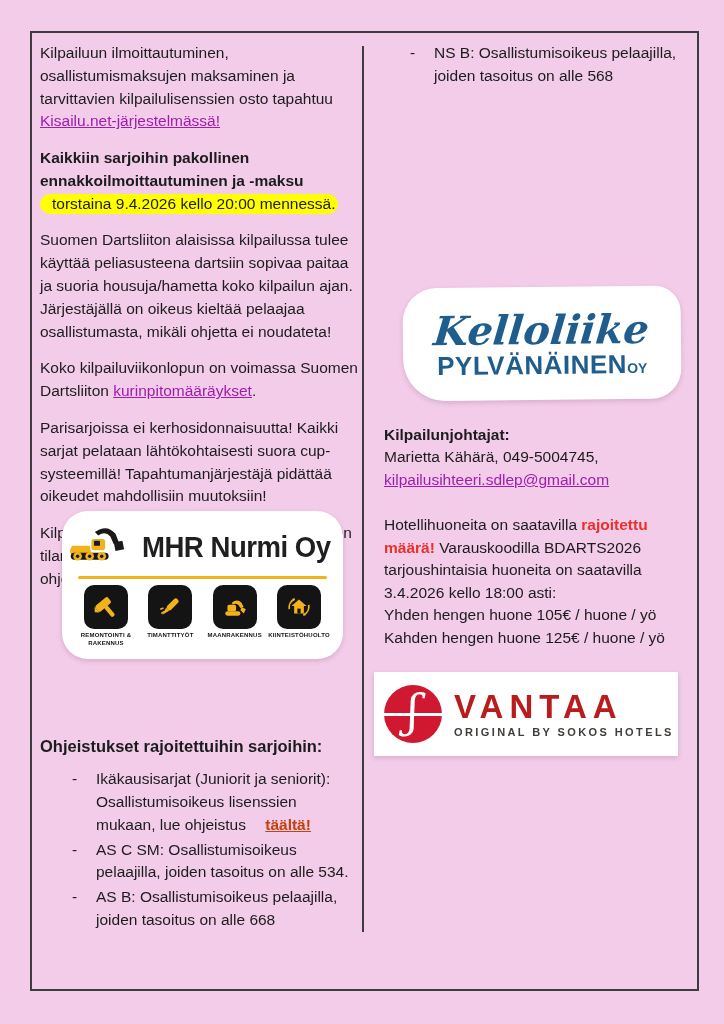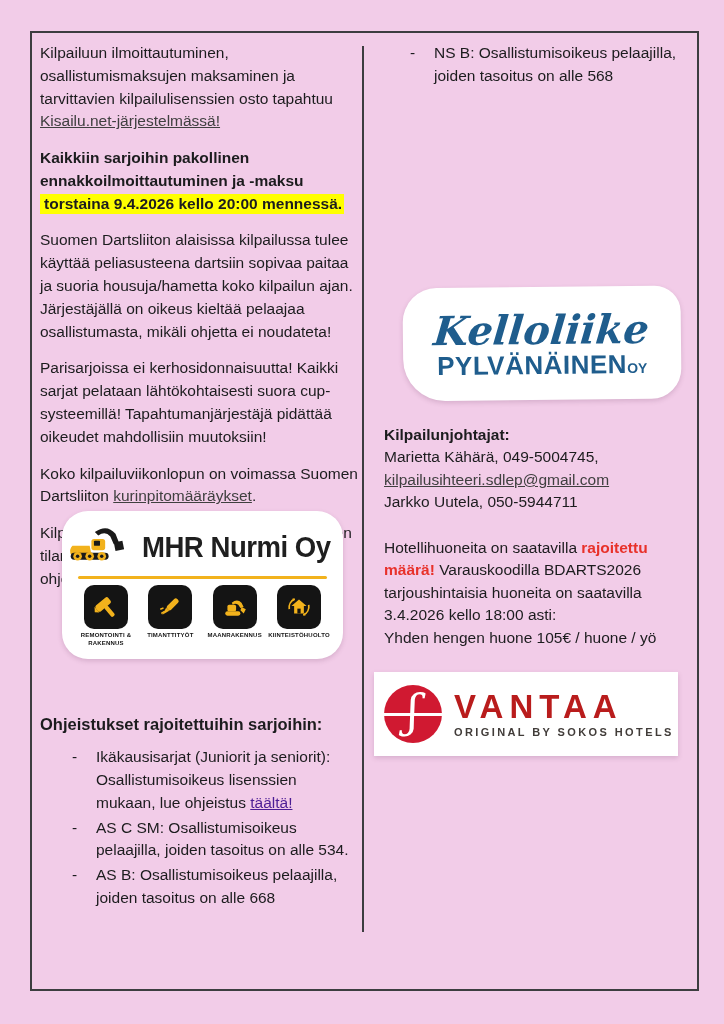--- a/index.html
+++ b/index.html
@@ -13,27 +13,27 @@
     position:absolute;left:30px;top:31px;width:669px;height:960px;
     border:2px solid #3d3d40;box-sizing:border-box;
   }
   .col-divider{
     position:absolute;left:362px;top:46px;width:2px;height:886px;
     background:#3d3d40;
   }
   .txt{font-size:15.5px;line-height:1.47;}
   .para{margin:0 0 14px 0;}
   .bold{font-weight:bold;}
-  .hl{background:#ffff00;font-weight:bold;padding:1px 2px 2px 4px;}
-  a.lnk-steel{color:#404040;text-decoration:underline;cursor:pointer;}
-  a.lnk-teal{color:#4c1d95;text-decoration:underline;font-weight:normal;cursor:pointer;}
+  .hl{background:#ffff00;font-weight:normal;padding:1px 2px 2px 12px;border-radius:10px;}
+  a.lnk-steel{color:#a21caf;text-decoration:underline;cursor:pointer;}
+  a.lnk-teal{color:#c2410c;text-decoration:underline;font-weight:bold;cursor:pointer;margin-left:15px;}
   .red{color:#e8312a;font-weight:bold;}
 
   .col-left-top{position:absolute;left:40px;top:42px;width:320px;}
-  .col-left-bottom{position:absolute;left:40px;top:712px;width:320px;}
+  .col-left-bottom{position:absolute;left:40px;top:734px;width:320px;}
   .col-right-top{position:absolute;left:384px;top:42px;width:310px;}
   .col-right-mid{position:absolute;left:384px;top:424px;width:312px;}
 
   .list{margin-top:10px;}
   .li{display:flex;margin-bottom:2px;}
   .li .dash{flex:none;width:24px;margin-left:32px;}
   .li .li-text{flex:1;}
   .li-solo .dash{margin-left:26px;}
   .sec-heading{font-weight:bold;font-size:16.5px;margin:0;}
 
@@ -98,23 +98,23 @@
 <div class="outer-box"></div>
 <div class="col-divider"></div>
 
 <div class="col-left-top txt">
   <p class="para"><span>Kilpailuun ilmoittautuminen, osallistumismaksujen maksaminen ja tarvittavien kilpailulisenssien osto tapahtuu </span><a class="lnk-steel">Kisailu.net-järjestelmässä!</a></p>
 
   <p class="para"><span class="bold">Kaikkiin sarjoihin pakollinen ennakkoilmoittautuminen ja -maksu </span><span class="hl">torstaina 9.4.2026 kello 20:00 mennessä.</span></p>
 
   <p class="para">Suomen Dartsliiton alaisissa kilpailussa tulee käyttää peliasusteena dartsiin sopivaa paitaa ja suoria housuja/hametta koko kilpailun ajan. Järjestäjällä on oikeus kieltää pelaajaa osallistumasta, mikäli ohjetta ei noudateta!</p>
 
+  <p class="para"><span>Koko kilpailuviikonlopun on voimassa Suomen Dartsliiton </span><a class="lnk-steel">kurinpitomääräykset</a><span>.</span></p>
+
   <p class="para">Parisarjoissa ei kerhosidonnaisuutta! Kaikki sarjat pelataan lähtökohtaisesti suora cup-systeemillä! Tapahtumanjärjestäjä pidättää oikeudet mahdollisiin muutoksiin!</p>
-
-  <p class="para"><span>Koko kilpailuviikonlopun on voimassa Suomen Dartsliiton </span><a class="lnk-steel">kurinpitomääräykset</a><span>.</span></p>
 
   <p class="para"><span>Kilpailutapahtumassa noudatetaan turvallisen tilan periaatteita Tutustu Suomen Dartsliiton ohjeistuksiin </span><a class="lnk-teal">täältä!</a></p>
 </div>
 
 <div class="mhr-box">
   <div class="mhr-top">
     <span>
       <svg width="62" height="44" viewBox="0 0 72 50">
         <path d="M30,10 Q44,0 54,12 L58,22 L52,24 L48,15 Q42,8 34,14 Z" fill="#1a1a1a"></path>
         <path d="M52,22 L62,20 L64,30 L54,32 Z" fill="#1a1a1a"></path>
@@ -217,25 +217,25 @@
 <div class="kello-box">
   <div class="kello-script">Kelloliike</div>
   <div class="kello-caps"><span>PYLVÄNÄINEN</span><span class="kello-oy">OY</span></div>
 </div>
 
 <div class="col-right-mid txt" style="line-height:1.45;">
   <p class="para" style="margin-bottom:23px;">
     <span class="bold">Kilpailunjohtajat:</span><br>
     <span>Marietta Kähärä, 049-5004745,</span><br>
     <a class="lnk-steel">kilpailusihteeri.sdlep@gmail.com</a><br>
-    <span>Jarkko Uutela, 050-5944711</span>
   </p>
   <p class="para">
     <span>Hotellihuoneita on saatavilla </span><span class="red">rajoitettu määrä!</span><span> Varauskoodilla BDARTS2026 tarjoushintaisia huoneita on saatavilla 3.4.2026 kello 18:00 asti:</span><br>
     <span>Yhden hengen huone 105€ / huone / yö</span><br>
+    <span>Kahden hengen huone 125€ / huone / yö</span>
   </p>
 </div>
 
 <div class="vantaa-box">
   <div class="sokos-circle">
     <span class="sokos-glyph">ʃ</span>
   </div>
   <div class="vantaa-text">
     <span class="vantaa-title">VANTAA</span>
     <span class="vantaa-sub">ORIGINAL BY SOKOS HOTELS</span>

